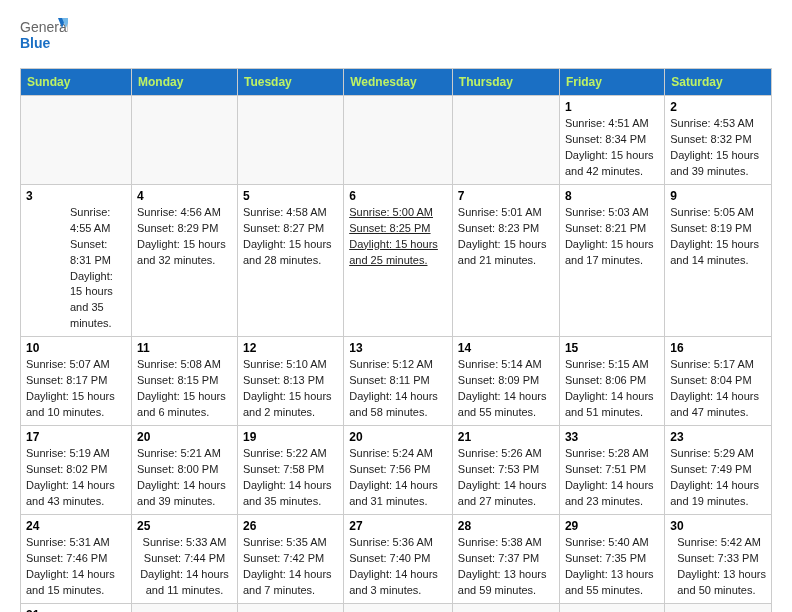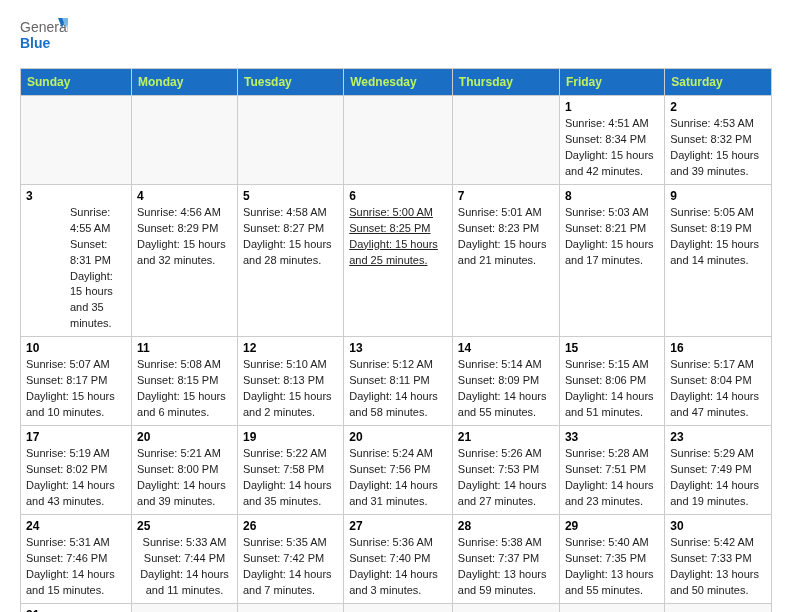--- a/index.html
+++ b/index.html
@@ -286,21 +286,21 @@
 Daylight: 13 hours and 59 minutes.</div>
         </td>
         <td>
           <span class="day-num">29</span>
           <div class="day-info" style="white-space: pre-line;">Sunrise: 5:40 AM
 Sunset: 7:35 PM
 Daylight: 13 hours and 55 minutes.</div>
         </td>
         <td>
           <span class="day-num">30</span>
-          <div class="day-info" style="white-space: pre-line;">Sunrise: 5:42 AM
+          <div class="day-info" style="white-space: pre-line; margin-left: 7px;">Sunrise: 5:42 AM
 Sunset: 7:33 PM
 Daylight: 13 hours and 50 minutes.</div>
         </td>
       </tr>
       <tr class="last-row">
         <td>
           <span class="day-num">31</span>
           <div class="day-info" style="white-space: pre-line;">Sunrise: 5:43 AM
 Sunset: 7:30 PM
 Daylight: 13 hours and 46 minutes.</div>

